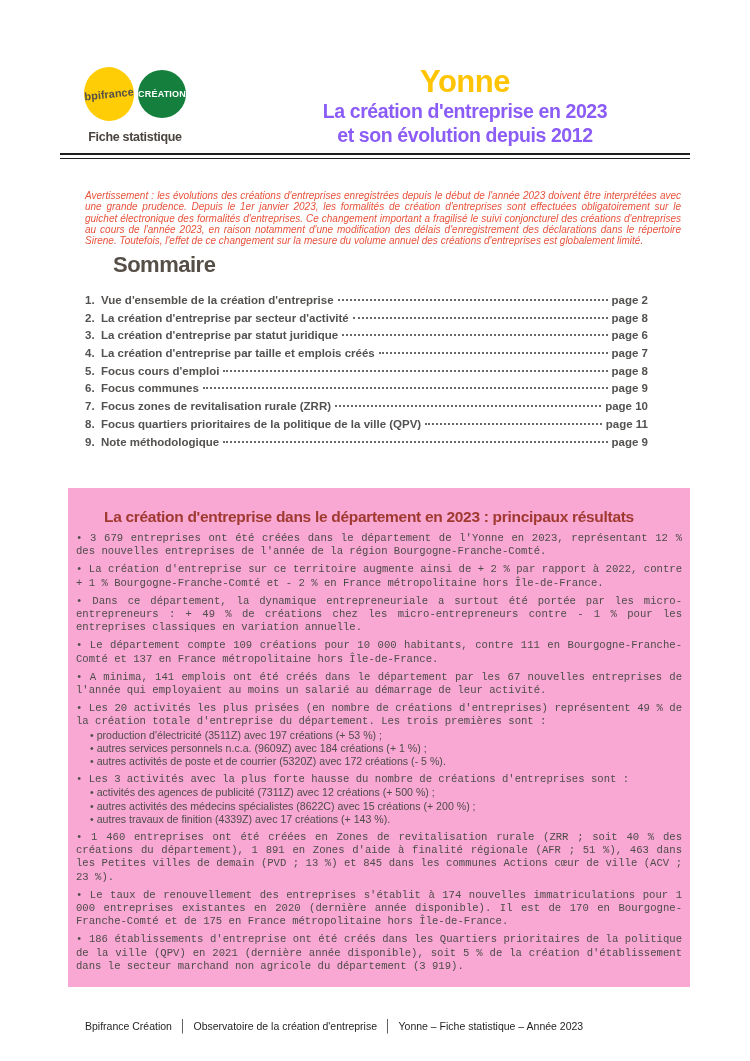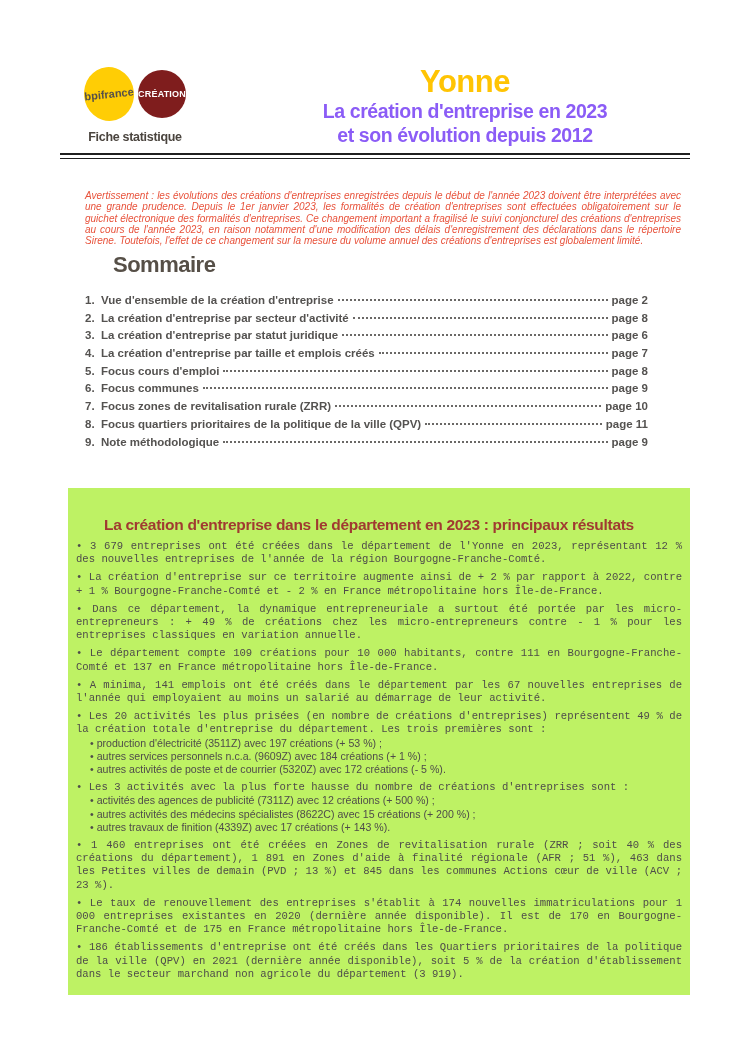--- a/index.html
+++ b/index.html
@@ -11,21 +11,21 @@
     color:#4e4c4a;
     overflow:hidden;
     margin:0 auto;
   }
   
   .header{position:absolute;top:66px;left:60px;right:60px;display:flex;}
   .logo-block{width:150px;flex:0 0 150px;text-align:center;}
   .logo-circles{display:flex;justify-content:center;align-items:center;height:56px;}
   .circle{border-radius:50%;display:flex;align-items:center;justify-content:center;font-weight:bold;}
   .circle.yellow{width:50px;height:54px;background:#ffcd05;color:#55504a;font-size:11px;z-index:1;margin-right:4px;transform:rotate(-6deg);}
-  .circle.dark{width:48px;height:48px;background:#7f1d1d;color:#ffffff;font-size:9px;letter-spacing:.2px;}
+  .circle.dark{width:48px;height:48px;background:#15803d;color:#ffffff;font-size:9px;letter-spacing:.2px;}
   .logo-tagline{margin-top:8px;font-size:12.5px;font-weight:bold;color:#4a443e;letter-spacing:-.3px;}
   .title-block{flex:1;text-align:center;padding-left:30px;}
   .doc-title{margin:0;font-size:31px;line-height:32px;font-weight:bold;color:#ffc403;letter-spacing:-.5px;}
   .doc-subtitle{margin:2px;font-size:19.5px;line-height:22px;font-weight:bold;color:#8b5cf6;letter-spacing:-.4px;}
   
   .header-rule{position:absolute;top:153px;left:60px;right:60px;height:3px;
     border-top:2px solid #1f1f1f;border-bottom:1px solid #1f1f1f;}
   
   .notice{position:absolute;top:180px;left:85px;width:596px;
     font-size:10px;line-height:11.3px;font-style:italic;color:#e8523b;
@@ -35,21 +35,21 @@
     font-size:22px;font-weight:bold;color:#564f47;letter-spacing:-.5px;}
   .toc{position:absolute;top:294px;left:85px;width:563px;}
   .toc-row{display:flex;align-items:baseline;height:17.7px;
     font-size:11.5px;font-weight:bold;color:#545250;}
   .toc-num{flex:0 0 16px;}
   .toc-label{white-space:nowrap;}
   .toc-dots{flex:1;border-bottom:2px dotted #6a6866;margin:0 4px;transform:translateY(-3px);}
   .toc-page{white-space:nowrap;}
   
   .results-box{position:absolute;top:488px;left:68px;width:606px;min-height:431px;
-    background:#bef264;padding:28px 8px 14px 8px;}
+    background:#f9a8d4;padding:20px 8px 14px 8px;}
   .results-heading{margin:0 0 6px 28px;font-size:15.5px;font-weight:bold;
     color:#a03a31;letter-spacing:-.3px;}
   .bullet{margin:5px 0 0 0;font-size:10.6px;line-height:13.2px;text-align:justify;color:#4e4c4a;font-family:Liberation Mono, monospace;}
   .bullet::before{content:"• ";}
   .sub-bullet{margin:0 0 0 14px;font-size:10.6px;line-height:13.2px;text-align:left;color:#4e4c4a;}
   .sub-bullet::before{content:"• ";}
   
   .footer{position:absolute;top:1019px;left:85px;right:60px;
     font-size:10.5px;color:#1f1f1f;}
   .footer .sep{padding:0 7px;font-size:12px;color:#444;}
@@ -154,14 +154,17 @@
     <p class="sub-bullet">autres activités de poste et de courrier (5320Z) avec 172 créations (- 5 %).</p>
     <p class="bullet">Les 3 activités avec la plus forte hausse du nombre de créations d'entreprises sont :</p>
     <p class="sub-bullet">activités des agences de publicité (7311Z) avec 12 créations (+ 500 %) ;</p>
     <p class="sub-bullet">autres activités des médecins spécialistes (8622C) avec 15 créations (+ 200 %) ;</p>
     <p class="sub-bullet">autres travaux de finition (4339Z) avec 17 créations (+ 143 %).</p>
     <p class="bullet">1 460 entreprises ont été créées en Zones de revitalisation rurale (ZRR ; soit 40 % des créations du département), 1 891 en Zones d'aide à finalité régionale (AFR ; 51 %), 463 dans les Petites villes de demain (PVD ; 13 %) et 845 dans les communes Actions cœur de ville (ACV ; 23 %).</p>
     <p class="bullet">Le taux de renouvellement des entreprises s'établit à 174 nouvelles immatriculations pour 1 000 entreprises existantes en 2020 (dernière année disponible). Il est de 170 en Bourgogne-Franche-Comté et de 175 en France métropolitaine hors Île-de-France.</p>
     <p class="bullet">186 établissements d'entreprise ont été créés dans les Quartiers prioritaires de la politique de la ville (QPV) en 2021 (dernière année disponible), soit 5 % de la création d'établissement dans le secteur marchand non agricole du département (3 919).</p>
   </div>
 
+  <div class="footer">
+    <span>Bpifrance Création</span><span class="sep">│</span><span>Observatoire de la création d'entreprise</span><span class="sep">│</span><span>Yonne – Fiche statistique – Année 2023</span>
+  </div>
 
 </div>
 
 </body></html>

